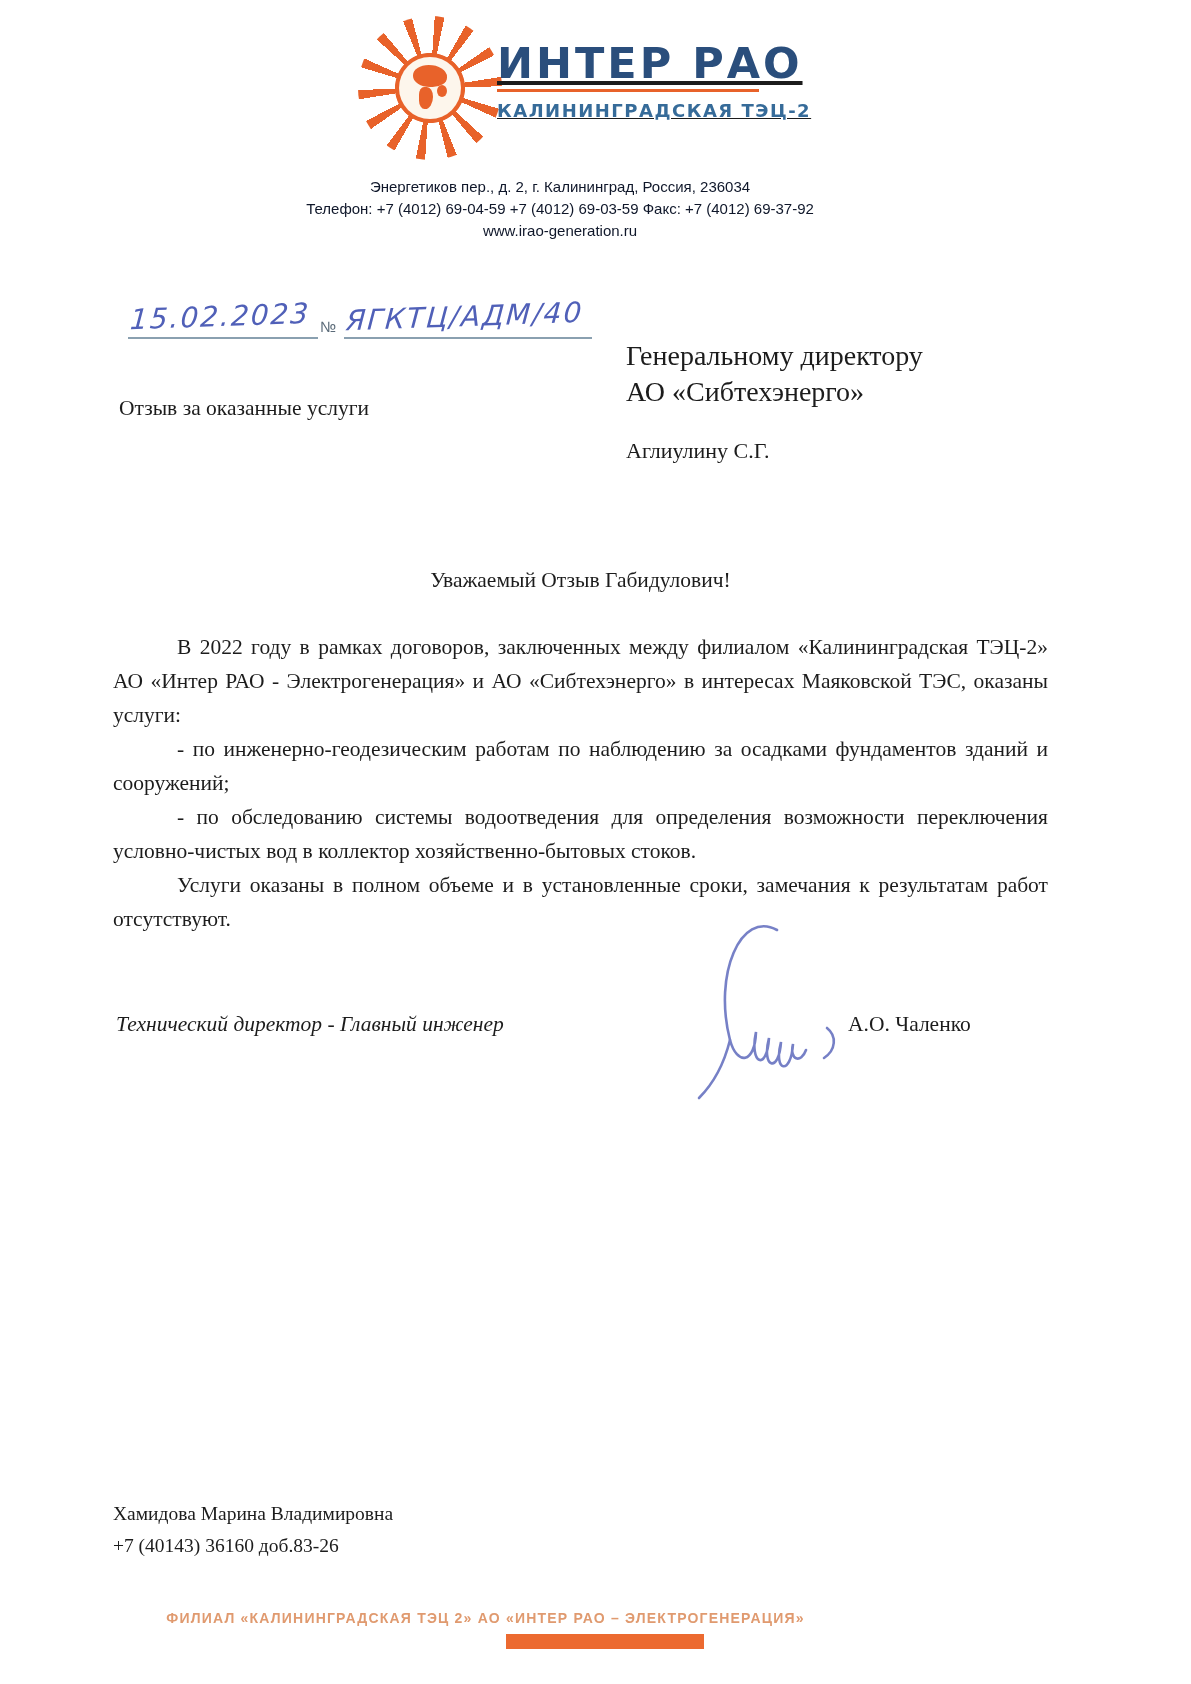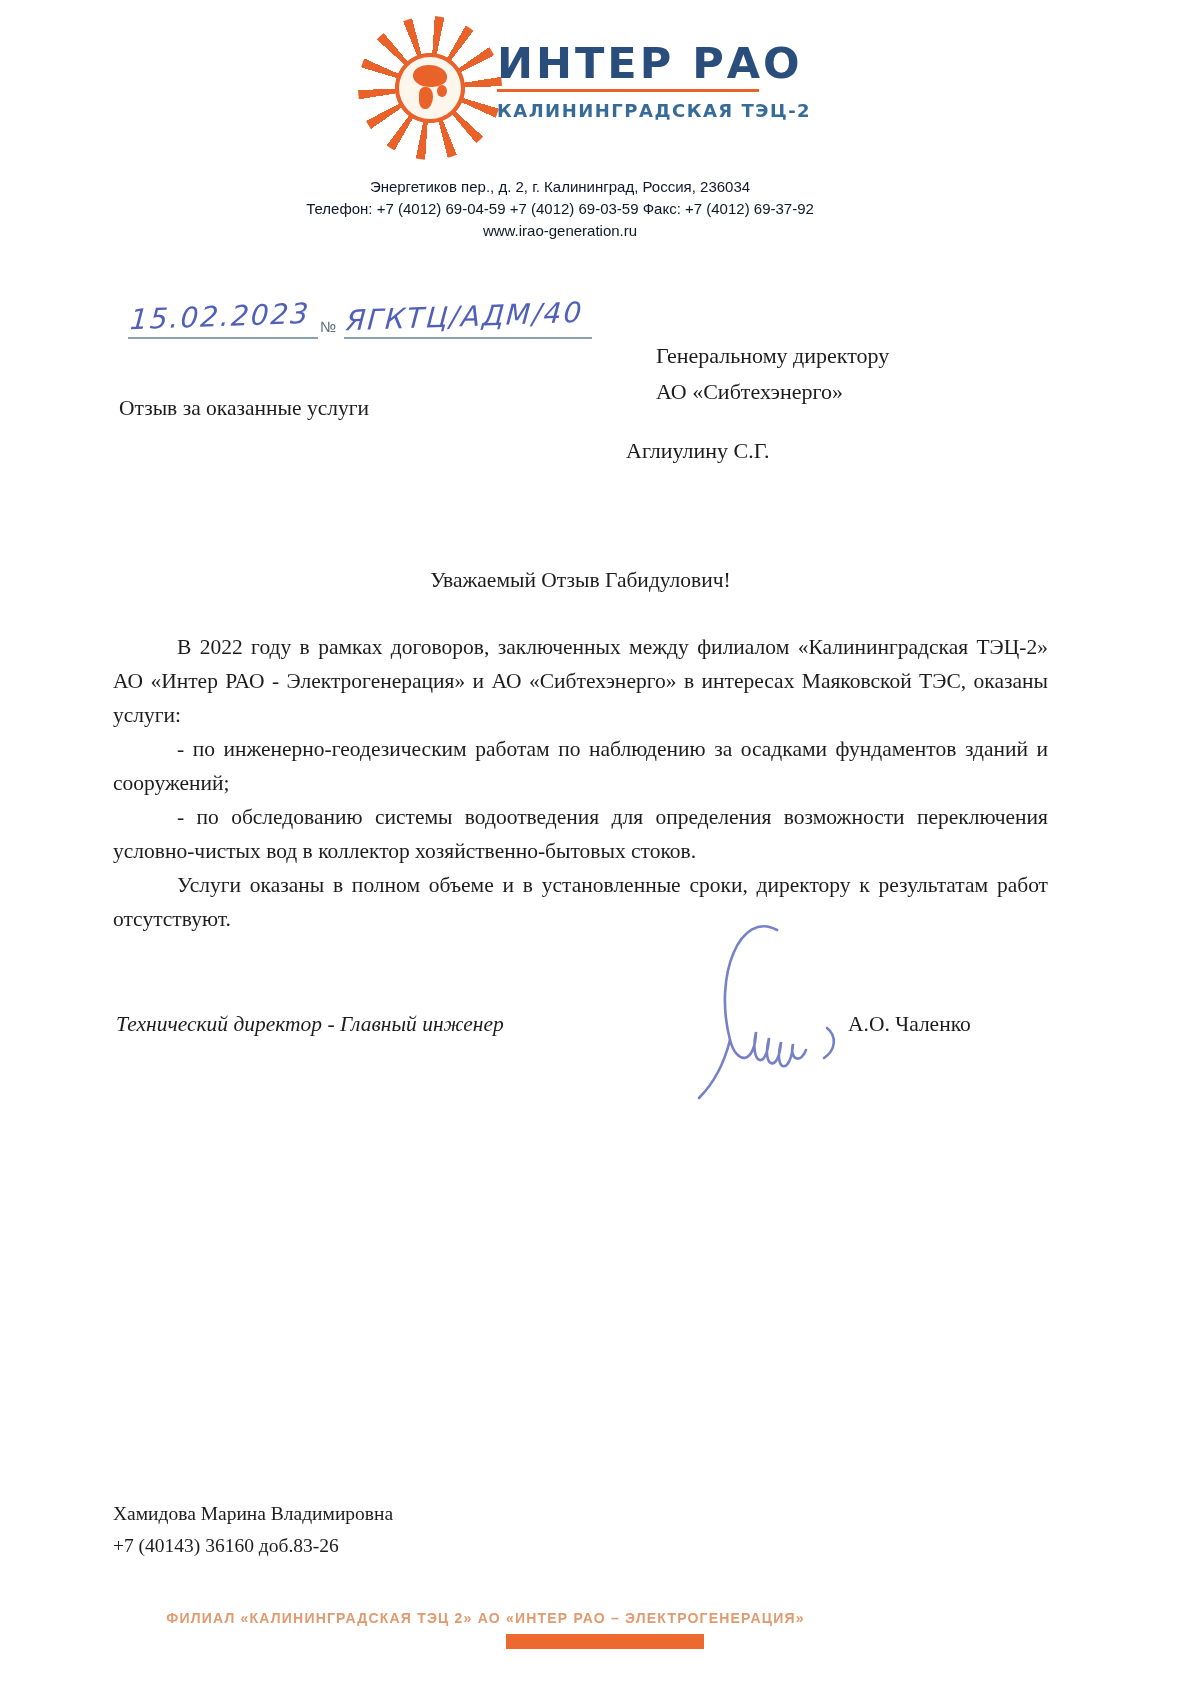--- a/index.html
+++ b/index.html
@@ -21,21 +21,21 @@
       repeating-conic-gradient(from 4deg, #e8622a 0deg 7.5deg, rgba(255,255,255,0) 7.5deg 25.7deg);
   }
   .globe{
     position:absolute;left:41px;top:41px;width:62px;height:62px;border-radius:50%;
     background:#fdf6ec;overflow:hidden;
   }
   .cont{position:absolute;background:#e8622a;}
   .cont.c1{left:14px;top:8px;width:34px;height:22px;border-radius:60% 70% 55% 65%;}
   .cont.c2{left:20px;top:30px;width:14px;height:22px;border-radius:45% 55% 70% 50%;}
   .cont.c3{left:38px;top:28px;width:10px;height:12px;border-radius:50%;}
-  .brand-block{position:absolute;left:497px;top:40px;width:430px;}
+  .brand-block{position:absolute;left:497px;top:40px;width:430px;text-decoration:underline;}
   .brand{
     font-family:"DejaVu Sans", sans-serif;font-weight:bold;
     font-size:43px;letter-spacing:3px;color:#2a4e7c;line-height:1.1;
   }
   .brand-rule{width:262px;height:3px;background:#e8622a;margin-top:2px;}
   .branch{
     font-family:"DejaVu Sans", sans-serif;font-weight:bold;
     font-size:18px;letter-spacing:1.5px;color:#366b99;margin-top:8px;
   }
   .addr-block{
@@ -50,21 +50,21 @@
     display:inline-block;transform:rotate(-2deg) skewX(-6deg);
   }
   .u1,.u2{display:inline-block;border-bottom:2px solid #8aa0b0;padding:0 8px 4px 2px;}
   .u2{margin-left:6px;}
   .no-sign{
     font-family:"Liberation Sans", sans-serif;font-size:15px;color:#5a6a78;
     display:inline-block;margin:0 2px;vertical-align:-6px;
   }
   
   .subject{position:absolute;left:119px;top:396px;font-size:21.5px;}
-  .recipient{position:absolute;left:656px;top:338px;font-size:22px;line-height:36px;}
+  .recipient{position:absolute;left:626px;top:338px;font-size:28px;line-height:36px;}
   .recipient-name{position:absolute;left:626px;top:438px;font-size:22px;}
   
   .salutation{position:absolute;left:113px;top:568px;width:935px;text-align:center;font-size:21.5px;}
   .body-block{position:absolute;left:113px;top:630px;width:935px;font-size:21.5px;line-height:34px;}
   .body-block p{margin:0;text-indent:64px;text-align:justify;}
   
   .sig-title{position:absolute;left:116px;top:1012px;font-size:21.5px;font-style:italic;}
   .sig-name{position:absolute;left:848px;top:1012px;width:200px;text-align:left;font-size:21.5px;}
   .sig-svg{position:absolute;left:685px;top:918px;}
   
@@ -114,21 +114,21 @@
     <div>АО «Сибтехэнерго»</div>
   </div>
   <div class="recipient-name">Аглиулину С.Г.</div>
 
   <div class="salutation">Уважаемый Отзыв Габидулович!</div>
 
   <div class="body-block">
     <p>В 2022 году в рамках договоров, заключенных между филиалом «Калининградская ТЭЦ-2» АО «Интер РАО - Электрогенерация» и АО «Сибтехэнерго» в интересах Маяковской ТЭС, оказаны услуги:</p>
     <p>- по инженерно-геодезическим работам по наблюдению за осадками фундаментов зданий и сооружений;</p>
     <p>- по обследованию системы водоотведения для определения возможности переключения условно-чистых вод в коллектор хозяйственно-бытовых стоков.</p>
-    <p>Услуги оказаны в полном объеме и в установленные сроки, директору к результатам работ отсутствуют.</p>
+    <p>Услуги оказаны в полном объеме и в установленные сроки, замечания к результатам работ отсутствуют.</p>
   </div>
 
   <div class="sig-title">Технический директор - Главный инженер</div>
 
   <svg class="sig-svg" width="170" height="185" viewBox="0 0 170 185">
     <g fill="none" stroke="#6b76c2" stroke-width="2.6" stroke-linecap="round" opacity="0.92">
       <path d="M92,12 C56,-8 28,56 45,122 C52,148 70,146 71,114 C64,146 82,154 84,120 C76,150 94,156 96,124 C88,154 106,158 108,126 C104,142 116,146 121,132"></path>
       <path d="M45,122 C38,150 26,168 14,180"></path>
       <path d="M142,110 C152,118 151,132 139,140"></path>
     </g>

